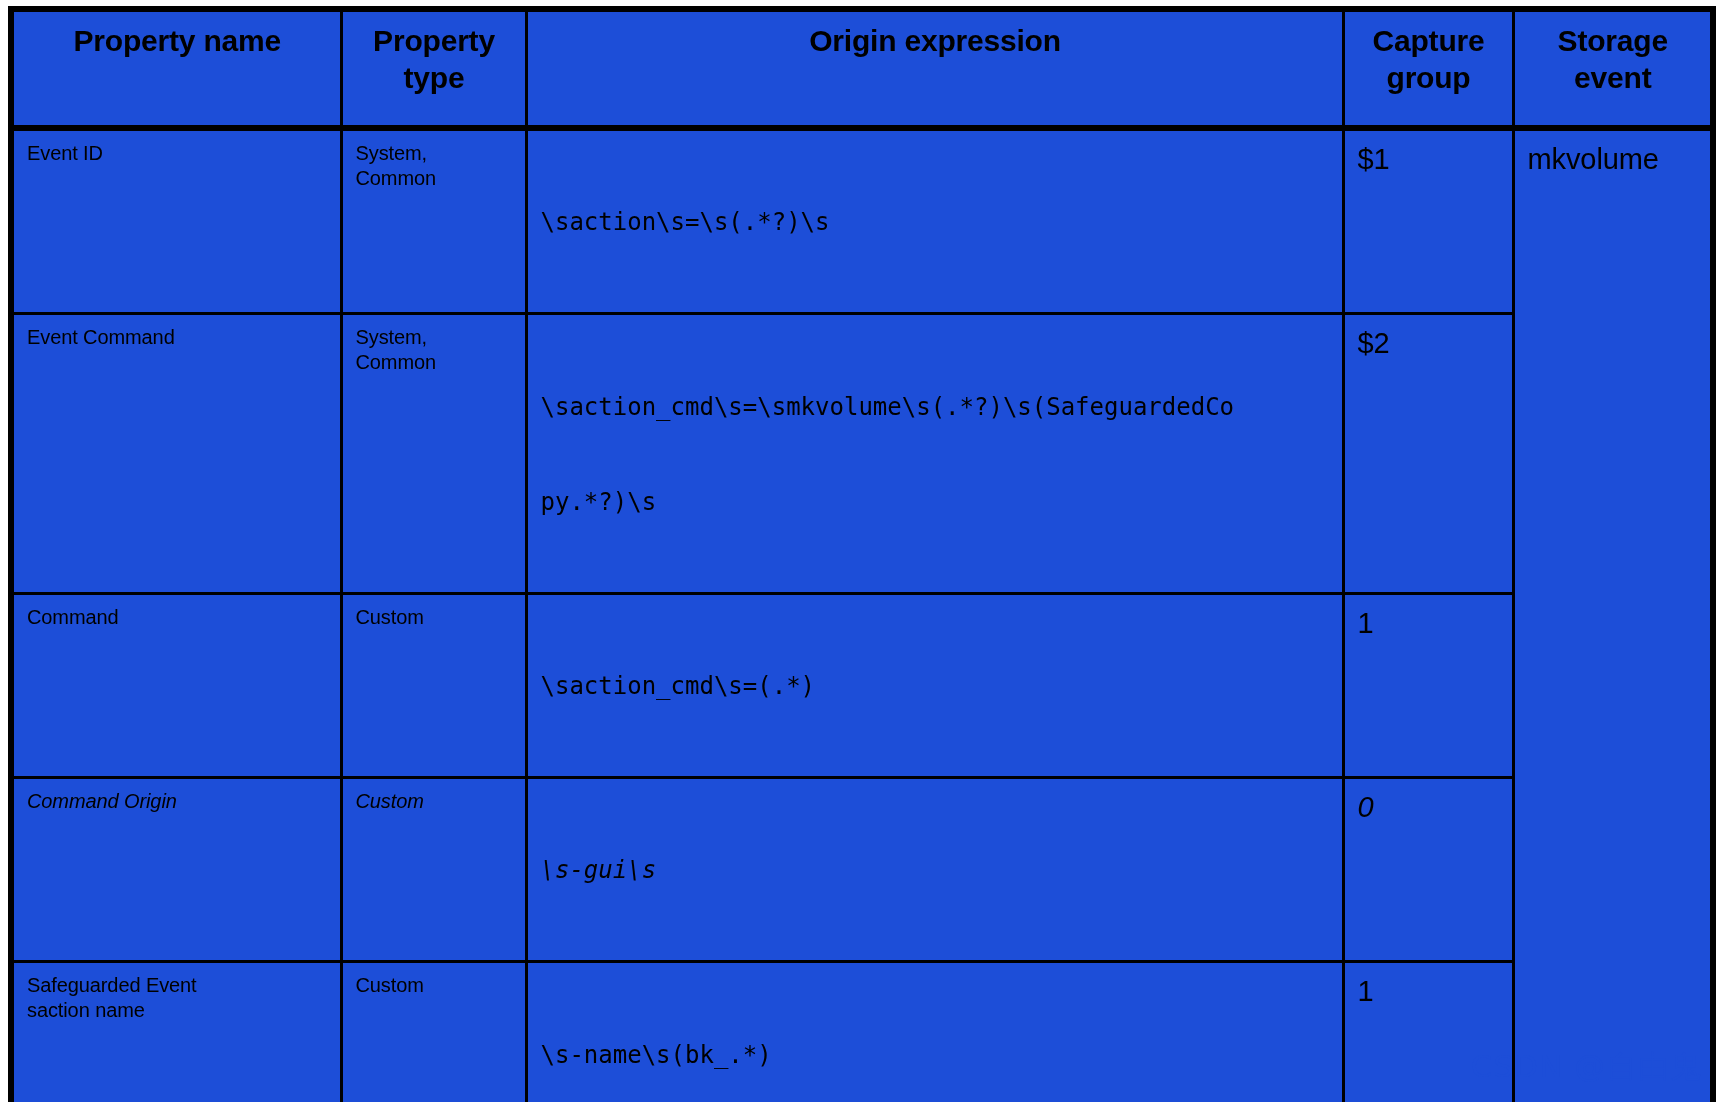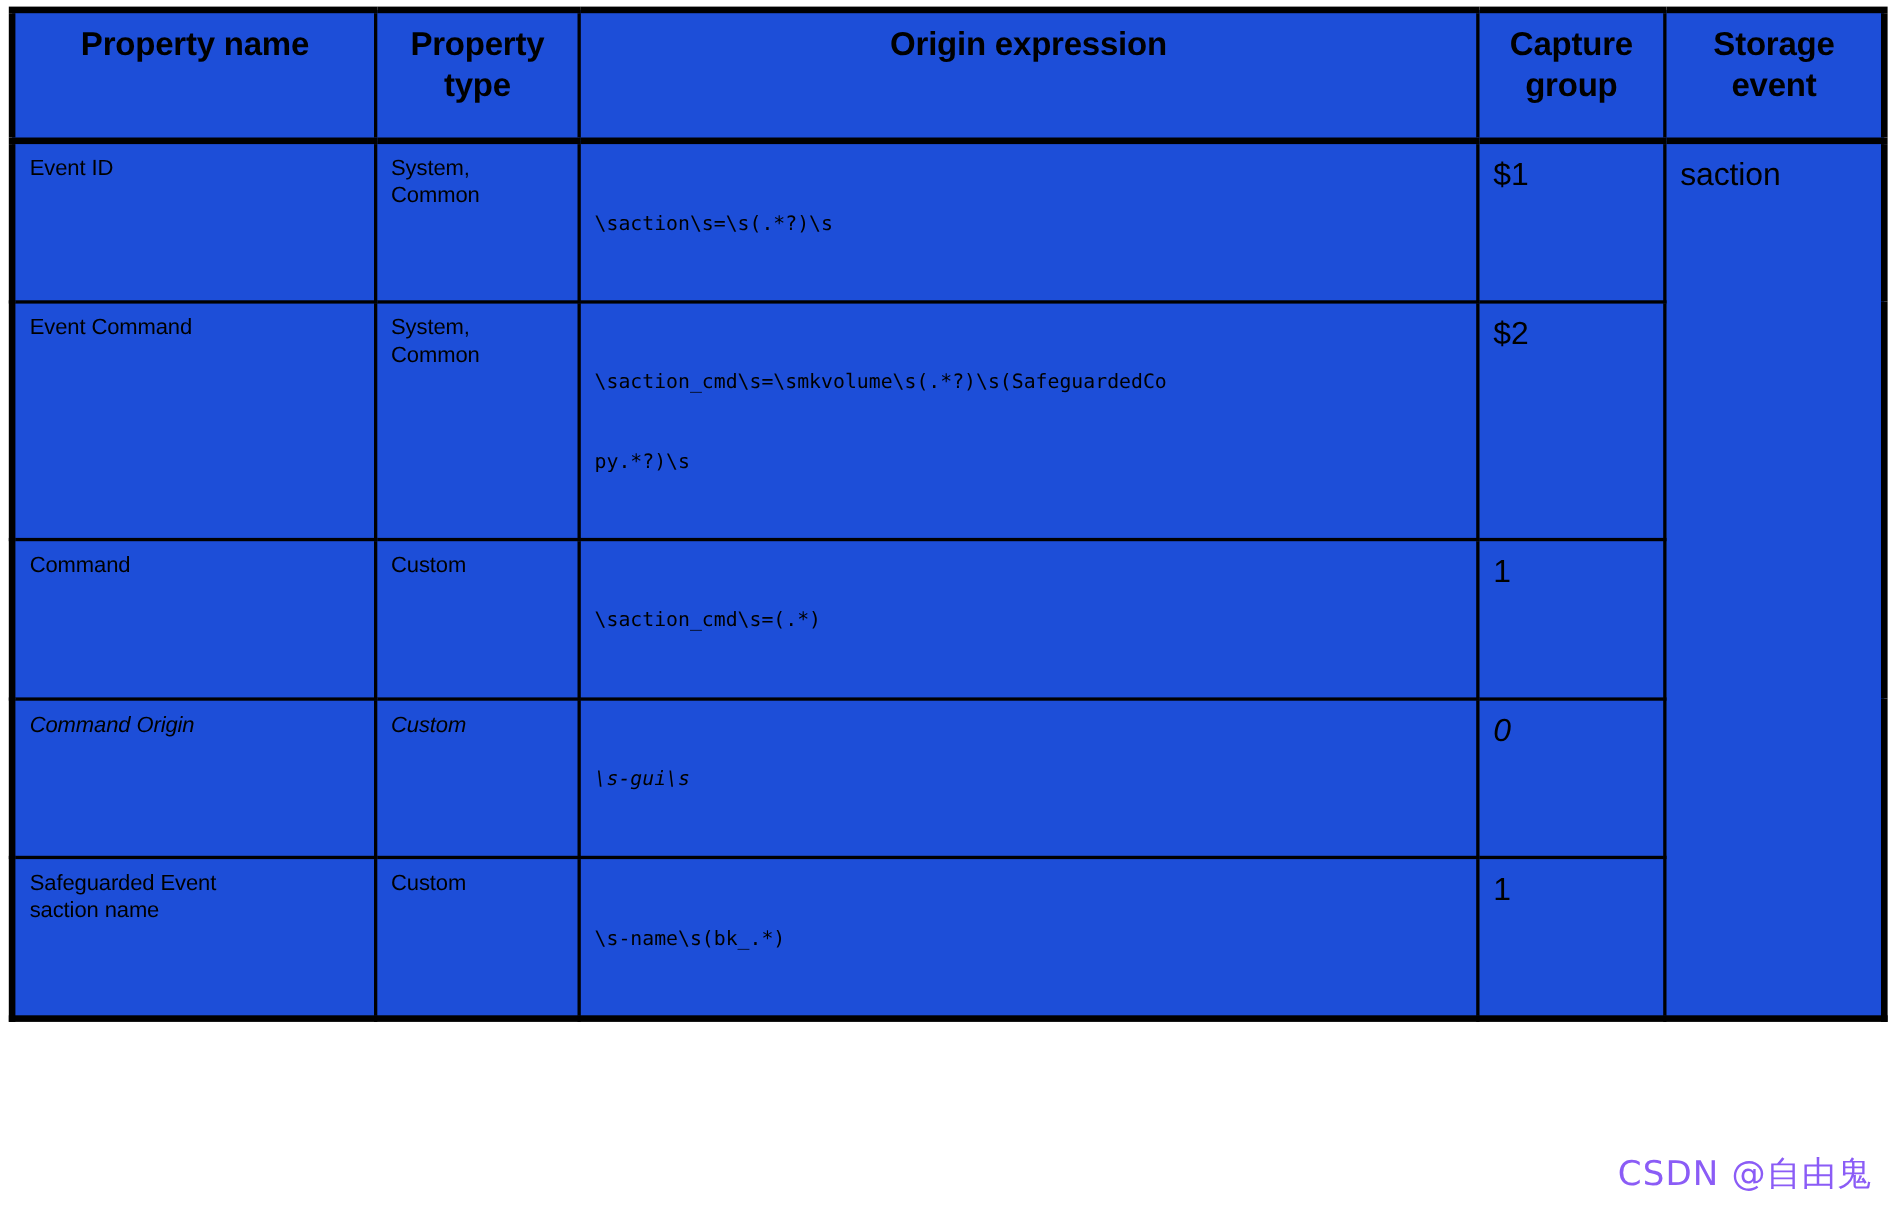--- a/index.html
+++ b/index.html
@@ -71,21 +71,21 @@
 
   .regex-table tbody td {
     font-size: 20px;
     line-height: 1.25;
     letter-spacing: -0.1px;
   }
 
   
   .regex-table td.mono {
     font-family: "DejaVu Sans Mono", "Liberation Mono", monospace;
-    font-size: 18px;
+    font-size: 24px;
     line-height: 1.32;
     letter-spacing: 0px;
     white-space: pre;
     padding-top: 13px;
   }
 
   .regex-table td.group,
   .regex-table td.event {
     font-size: 29px;
   }
@@ -105,21 +105,21 @@
 
   .wrapline { display: block; }
 
   
   .watermark {
     position: absolute;
     right: 14px;
     bottom: 14px;
     font-family: "DejaVu Sans", sans-serif;
     font-size: 31px;
-    color: #8b5cf6;
+    color: #1d4ed8;
     letter-spacing: 1px;
     white-space: nowrap;
     pointer-events: none;
     user-select: none;
   }
 </style>
 </head>
 <body>
 
 <div class="page">
@@ -166,21 +166,21 @@
           <span class="wrapline">System,</span>
           <span class="wrapline">Common</span>
         </td>
         <td class="mono">
           <span class="wrapline">\saction\s=\s(.*?)\s</span>
         </td>
         <td class="group">
           <span>$1</span>
         </td>
         <td class="event" rowspan="9">
-          <span>saction</span>
+          <span>mkvolume</span>
         </td>
       </tr>
 
       <tr class="r-eventcat">
         <td>
           <span>Event Command</span>
         </td>
         <td>
           <span class="wrapline">System,</span>
           <span class="wrapline">Common</span>

